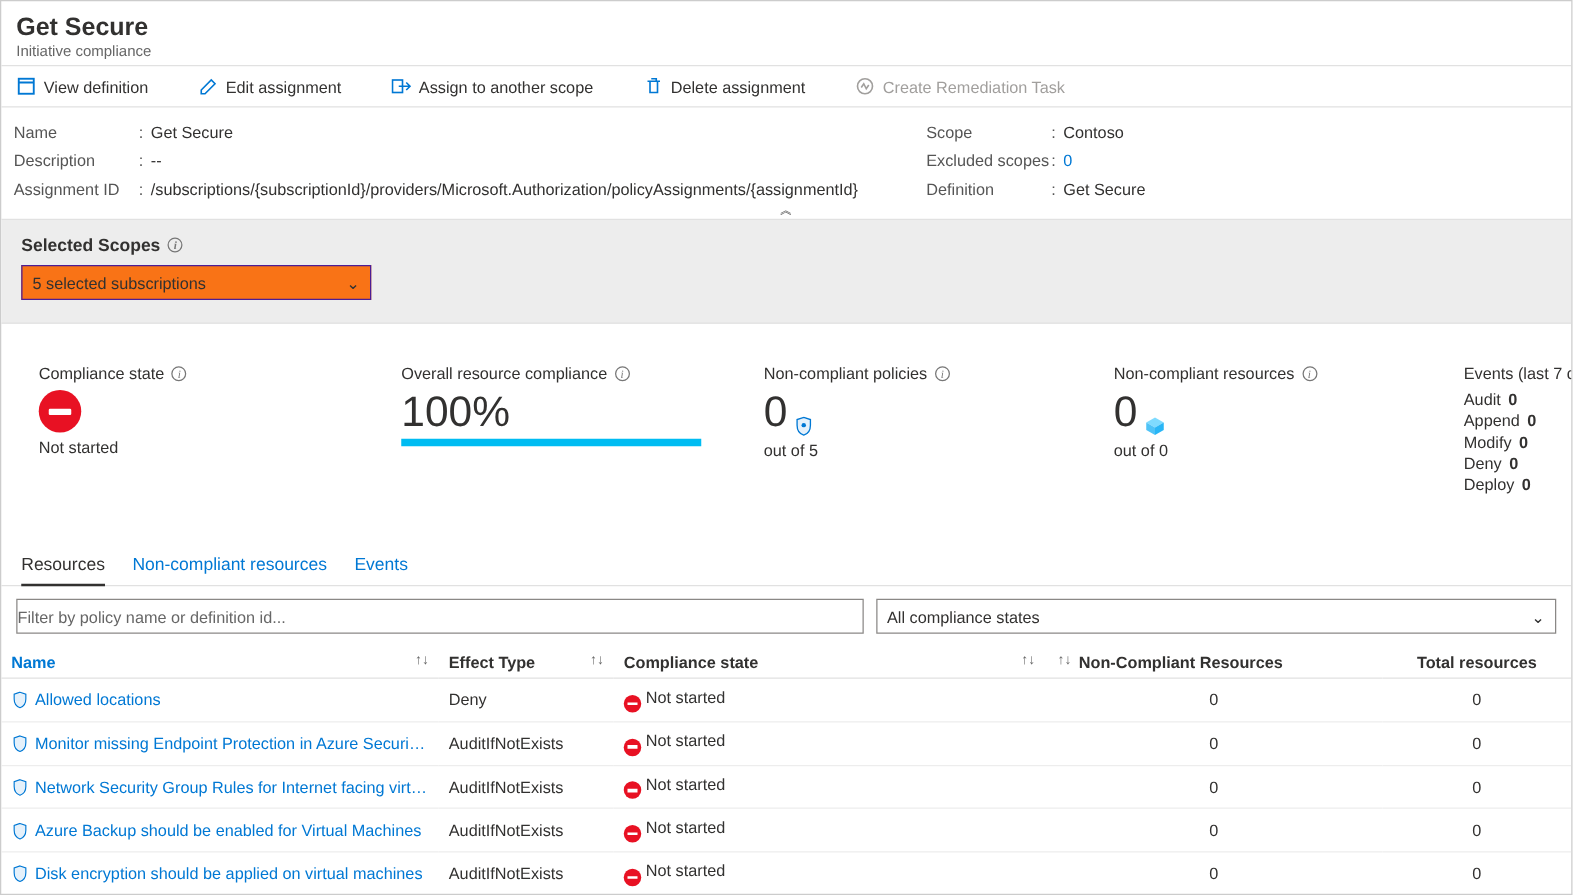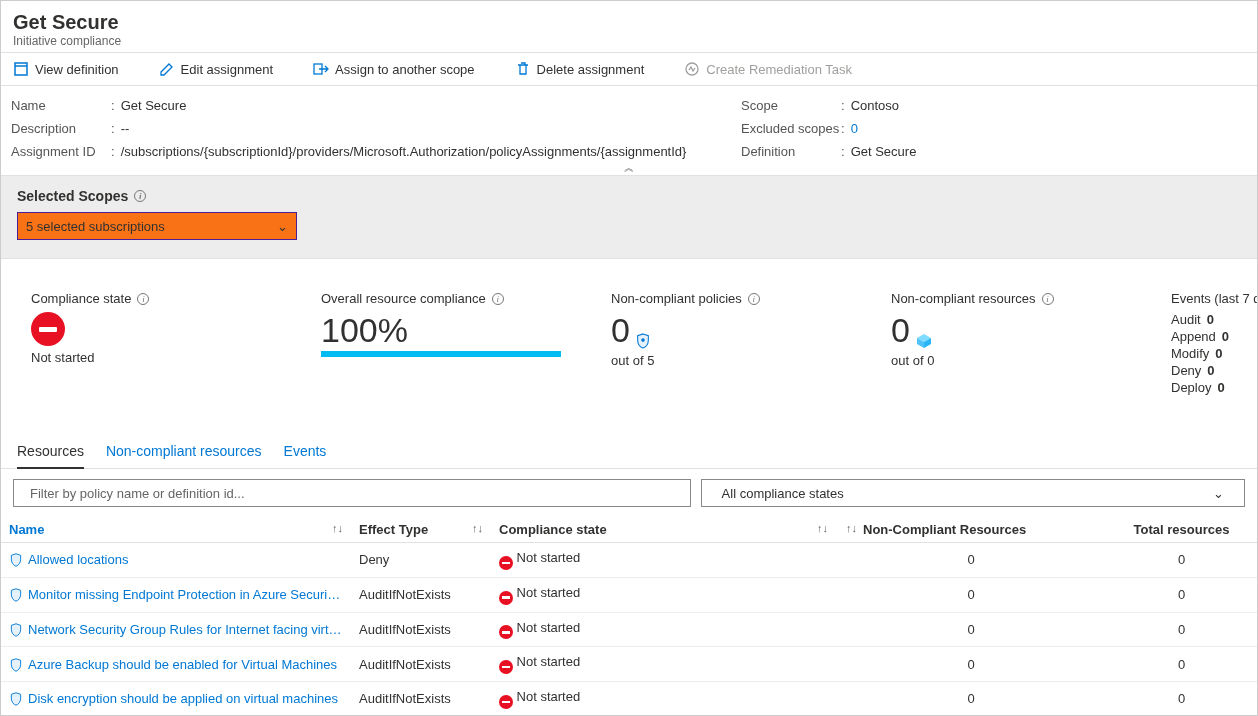--- a/index.html
+++ b/index.html
@@ -124,30 +124,30 @@
   }
   .filter-row {
     display: flex;
     gap: 10px;
     padding: 10px 12px;
   }
   .filter-input {
     flex: 0 0 55%;
     height: 28px;
     border: 1px solid #8a8886;
-    padding: 0 16px;
+    padding: 0 0;
     font-size: 13px;
     color: #333;
   }
   .filter-input::placeholder{color:#666;}
   .filter-select-wrap {
     flex: 1;
     height: 28px;
     border: 1px solid #8a8886;
-    padding: 0 20px;
+    padding: 0 8px;
     display: flex;
     align-items: center;
     font-size: 13px;
     justify-content: space-between;
     cursor:pointer;
   }
   table { width: 100%; border-collapse: collapse; font-size: 13px; table-layout:fixed;}
   th {
     text-align: left;
     font-weight: 600;

